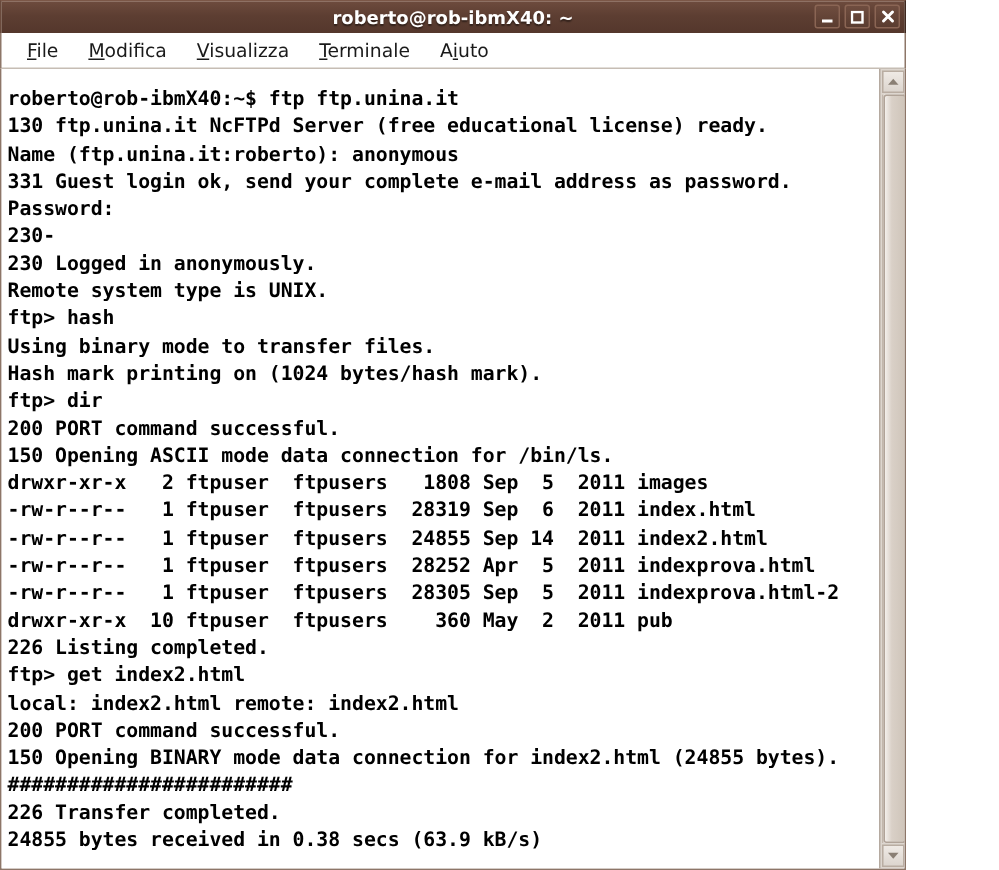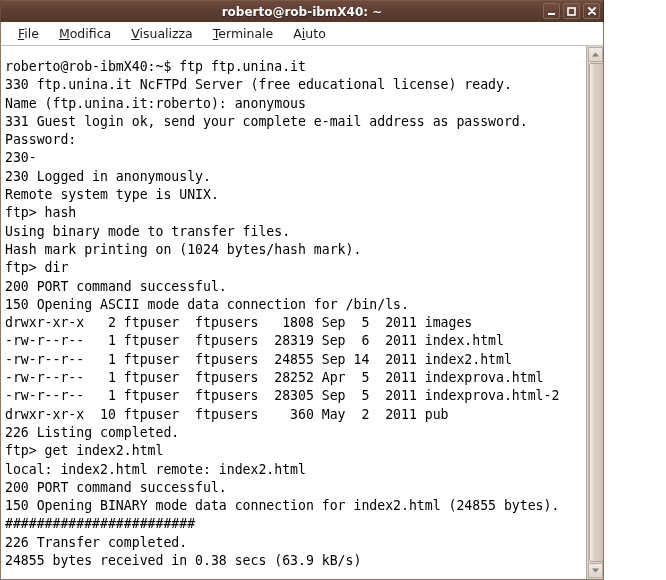--- a/index.html
+++ b/index.html
@@ -104,20 +104,21 @@
     border-bottom: 1px solid #8d7668;
     box-sizing: border-box;
     overflow: hidden;
   }
   .terminal {
     flex: 1 1 auto;
     background: #ffffff;
     overflow: hidden;
     padding: 12px 0 0 4px;
     box-sizing: border-box;
+    font-weight: bold;
   }
   .term-line {
     font-family: "DejaVu Sans Mono", monospace;
     font-size: 13.2px;
     line-height: 18.3px;
     color: #000000;
     white-space: pre;
     letter-spacing: -0.02px;
   }
 
@@ -197,21 +198,21 @@
     <div class="menu-item"><u>F</u><span>ile</span></div>
     <div class="menu-item"><u>M</u><span>odifica</span></div>
     <div class="menu-item"><u>V</u><span>isualizza</span></div>
     <div class="menu-item"><u>T</u><span>erminale</span></div>
     <div class="menu-item"><span>A</span><u>i</u><span>uto</span></div>
   </div>
 
   <div class="term-wrap">
     <div class="terminal" id="terminal">
         <div class="term-line">roberto@rob-ibmX40:~$ ftp ftp.unina.it</div>
-        <div class="term-line">330 ftp.unina.it NcFTPd Server (free educational license) ready.</div>
+        <div class="term-line">130 ftp.unina.it NcFTPd Server (free educational license) ready.</div>
         <div class="term-line">Name (ftp.unina.it:roberto): anonymous</div>
         <div class="term-line">331 Guest login ok, send your complete e-mail address as password.</div>
         <div class="term-line">Password:</div>
         <div class="term-line">230-</div>
         <div class="term-line">230 Logged in anonymously.</div>
         <div class="term-line">Remote system type is UNIX.</div>
         <div class="term-line">ftp&gt; hash</div>
         <div class="term-line">Using binary mode to transfer files.</div>
         <div class="term-line">Hash mark printing on (1024 bytes/hash mark).</div>
         <div class="term-line">ftp&gt; dir</div>

